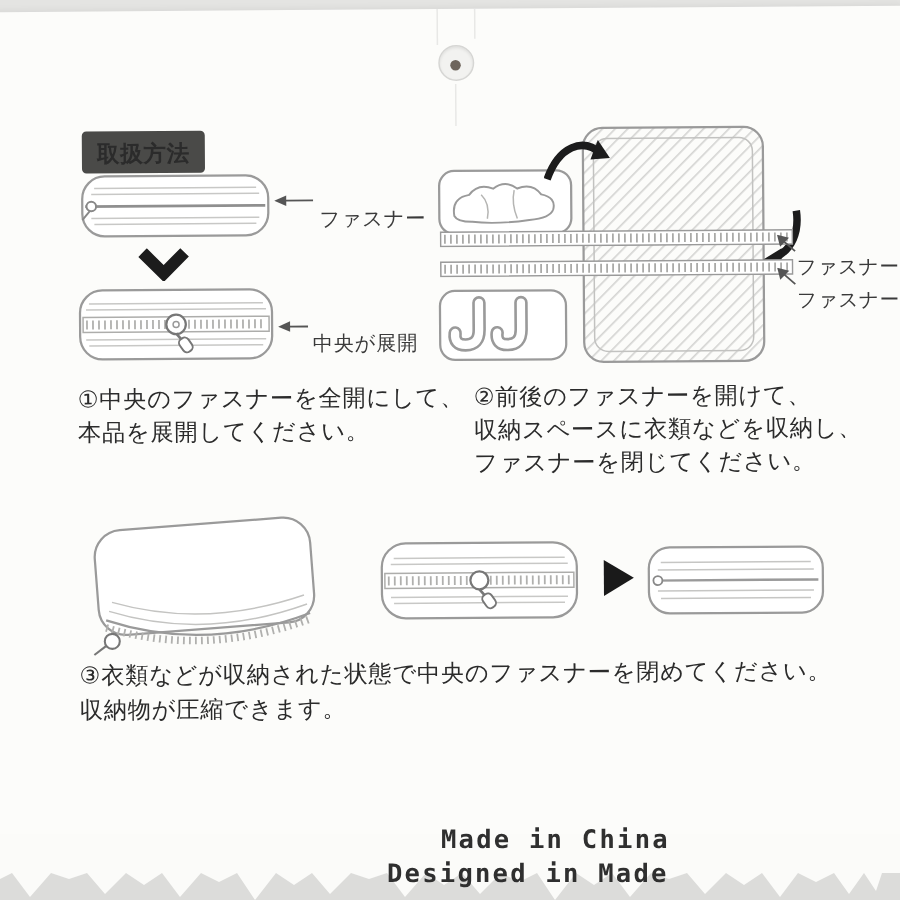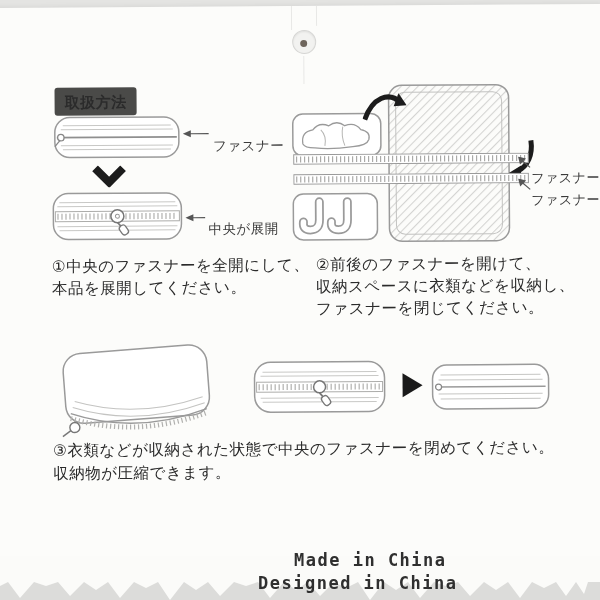--- a/index.html
+++ b/index.html
@@ -185,14 +185,14 @@
   <svg class="abs" style="left:0;top:556px;" width="600" height="44" viewBox="0 0 600 44">
     <rect x="0" y="26" width="600" height="18" fill="#dcdcda"></rect>
     <path d="M0 0 H600 V26 L588 26 L584 38 L576 26 L566 40 L556 26 L544 32 L532 26 L520 42 L508 26 L496 34 L484 26
              L470 40 L458 26 L446 30 L434 26 L420 42 L408 26 L396 34 L384 26 L370 44 L358 26 L346 32 L334 26
              L320 40 L308 26 L296 34 L284 26 L270 42 L258 26 L246 30 L234 26 L220 40 L208 26 L196 34 L184 26
              L170 44 L158 26 L146 32 L134 26 L120 42 L108 26 L96 34 L84 26 L70 40 L58 26 L46 30 L34 26
              L20 42 L8 26 L0 30 Z" fill="#fbfbf9"></path>
   </svg>
 
   <div class="abs footer-line" style="left:258px;top:550px;padding-left:36px;">Made in China</div>
-  <div class="abs footer-line" style="left:258px;top:573px;">Designed in China</div>
+  <div class="abs footer-line" style="left:258px;top:573px;">Designed in Made</div>
 </div>
 
 </body></html>

